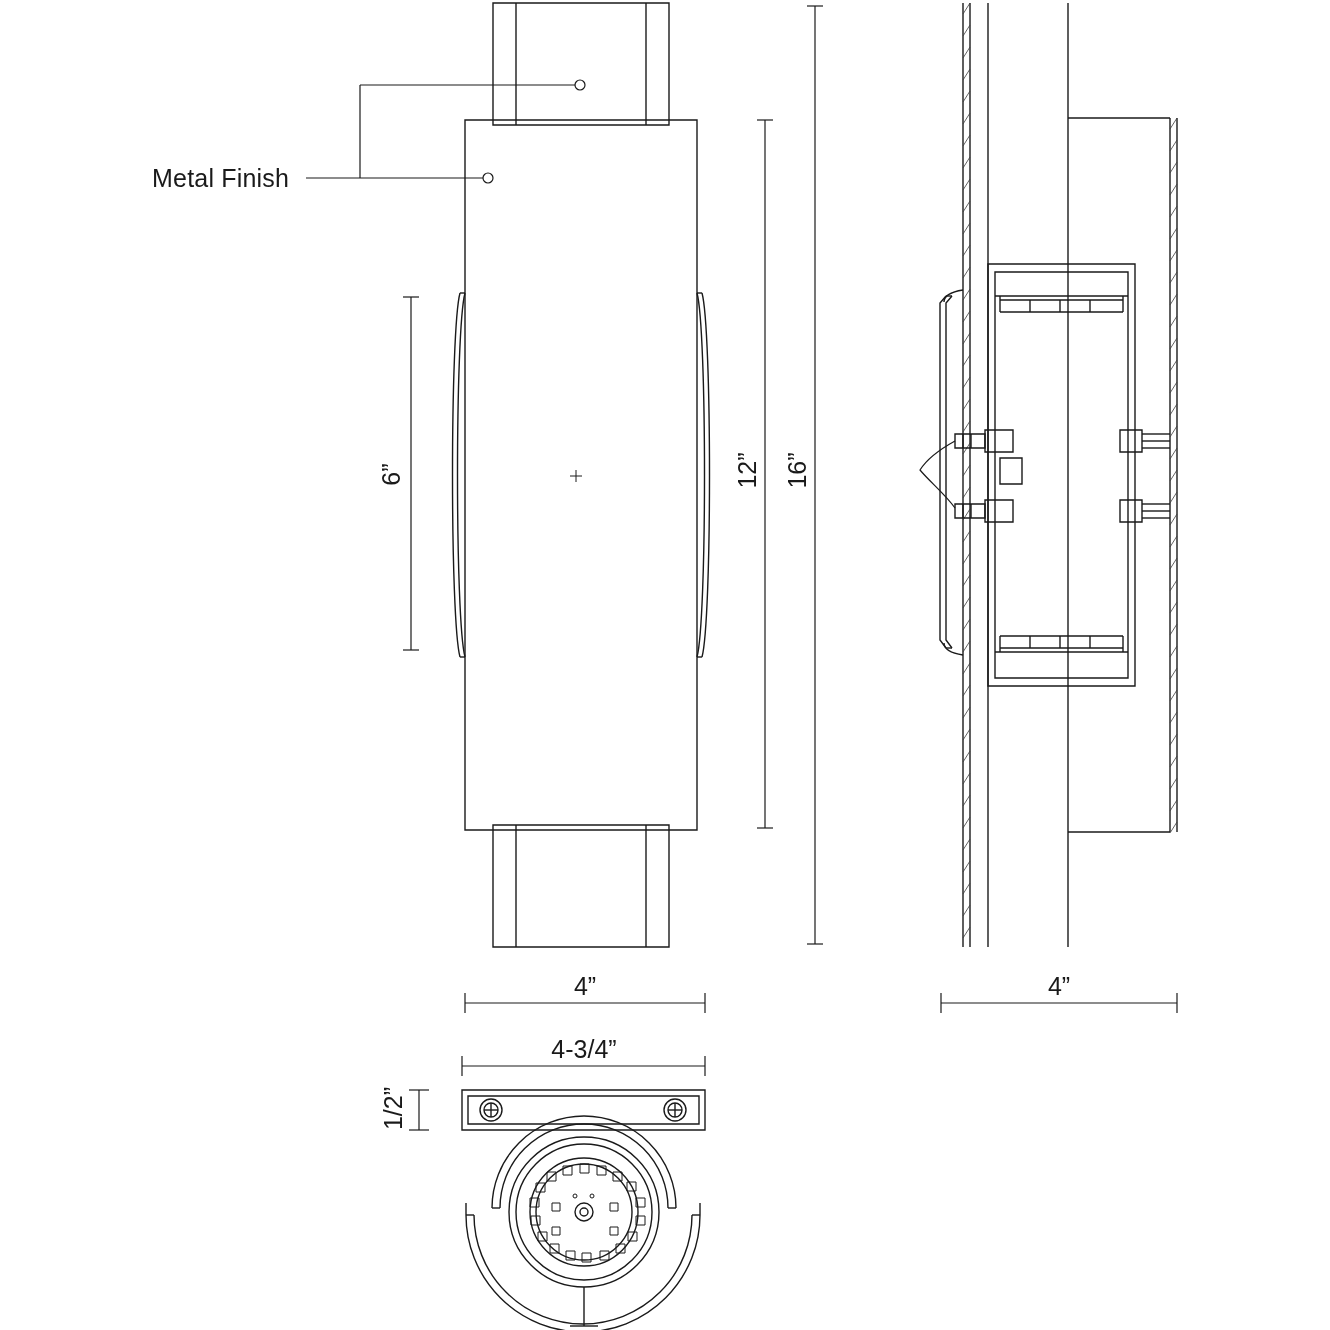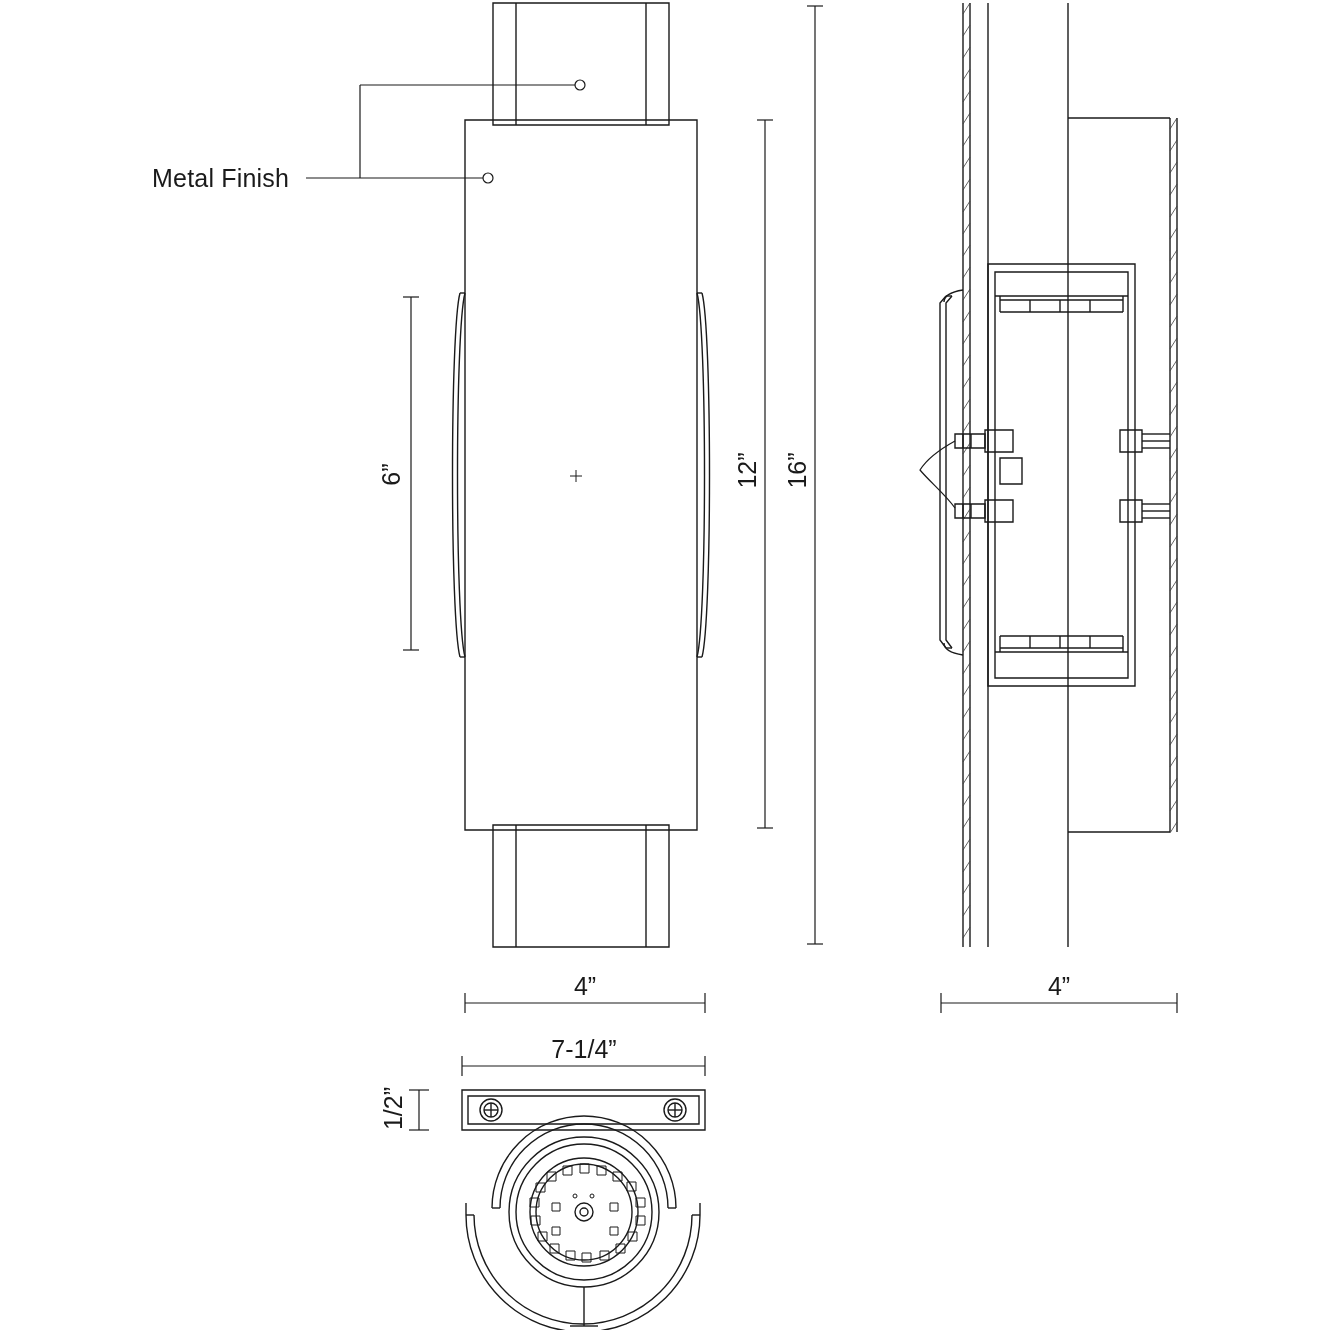--- a/index.html
+++ b/index.html
@@ -366,17 +366,17 @@
   <div class="lbl dim-txt rot" style="left:368px; top:460px; width:46px; text-align:center;">6”</div>
 
   <div class="lbl dim-txt rot" style="left:716px; top:456px; width:62px; text-align:center;">12”</div>
 
   <div class="lbl dim-txt rot" style="left:766px; top:456px; width:62px; text-align:center;">16”</div>
 
   <div class="lbl dim-txt" style="left:550px; top:972px; width:70px; text-align:center;">4”</div>
 
   <div class="lbl dim-txt" style="left:1024px; top:972px; width:70px; text-align:center;">4”</div>
 
-  <div class="lbl dim-txt" style="left:510px; top:1035px; width:148px; text-align:center;">7-1/4”</div>
+  <div class="lbl dim-txt" style="left:510px; top:1035px; width:148px; text-align:center;">4-3/4”</div>
 
   <div class="lbl dim-txt rot" style="left:358px; top:1094px; width:70px; text-align:center;">1/2”</div>
 
 </div>
 
 </body></html>

